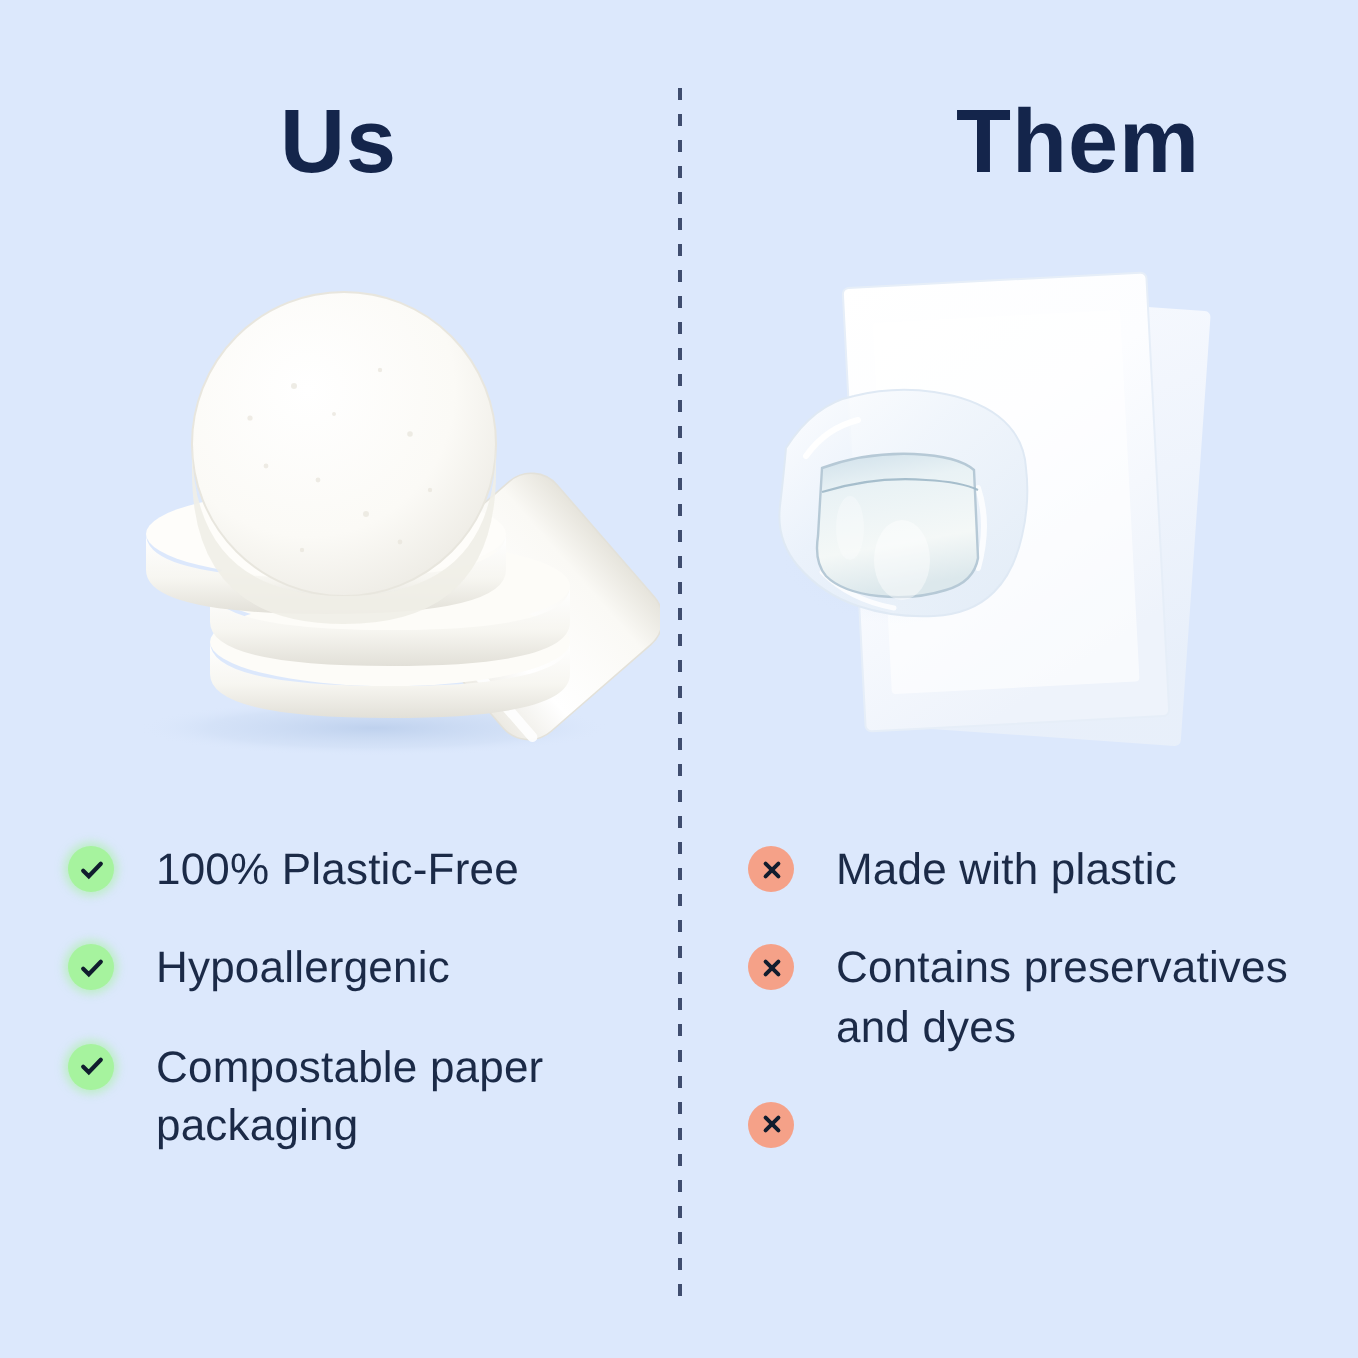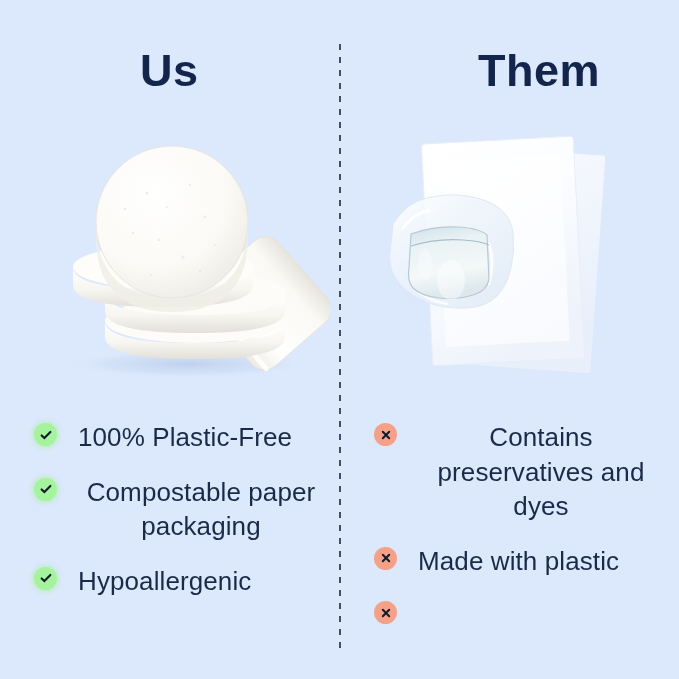--- a/index.html
+++ b/index.html
@@ -88,25 +88,24 @@
   }
   .badge.check { background: #a6f39e; box-shadow: 0 0 4px 2px rgba(166,243,158,0.55); }
   .badge.cross { background: #f5a188; }
 
   .badge svg { display: block; }
   .badge path, .badge line { stroke: #111d2e; stroke-linecap: round; fill: none; }
   .badge.check path { stroke-width: 2.1; }
   .badge.cross line { stroke-width: 2.0; }
 
   .bullet-text {
-    font-size: 26px;
+    font-size: 22px;
     line-height: 1.33;
     color: #1b2a47;
     letter-spacing: 0.1px;
-    text-align: center;
   }
 </style>
 </head>
 <body>
 
 <div id="infographic">
 
   <div class="divider"></div>
 
   <div class="col-heading" id="heading-us">Us</div>
@@ -253,53 +252,53 @@
       </span>
       <span class="bullet-text">100% Plastic-Free</span>
     </div>
 
     <div class="bullet-row">
       <span class="badge check">
         <svg width="14" height="14" viewBox="0 0 14 14">
           <path d="M2.6 7.4 L5.4 10.1 L11.4 3.9"></path>
         </svg>
       </span>
+      <span class="bullet-text">Hypoallergenic</span>
+    </div>
+
+    <div class="bullet-row">
+      <span class="badge check">
+        <svg width="14" height="14" viewBox="0 0 14 14">
+          <path d="M2.6 7.4 L5.4 10.1 L11.4 3.9"></path>
+        </svg>
+      </span>
       <span class="bullet-text">Compostable paper packaging</span>
-    </div>
-
-    <div class="bullet-row">
-      <span class="badge check">
-        <svg width="14" height="14" viewBox="0 0 14 14">
-          <path d="M2.6 7.4 L5.4 10.1 L11.4 3.9"></path>
-        </svg>
-      </span>
-      <span class="bullet-text">Hypoallergenic</span>
     </div>
   </div>
 
   <div class="bullet-list" id="list-them">
 
     <div class="bullet-row">
       <span class="badge cross">
         <svg width="14" height="14" viewBox="0 0 14 14">
           <line x1="3.8" y1="3.8" x2="10.2" y2="10.2"></line>
           <line x1="10.2" y1="3.8" x2="3.8" y2="10.2"></line>
         </svg>
       </span>
-      <span class="bullet-text">Contains preservatives and dyes</span>
+      <span class="bullet-text">Made with plastic</span>
     </div>
 
     <div class="bullet-row">
       <span class="badge cross">
         <svg width="14" height="14" viewBox="0 0 14 14">
           <line x1="3.8" y1="3.8" x2="10.2" y2="10.2"></line>
           <line x1="10.2" y1="3.8" x2="3.8" y2="10.2"></line>
         </svg>
       </span>
-      <span class="bullet-text">Made with plastic</span>
+      <span class="bullet-text">Contains preservatives and dyes</span>
     </div>
 
     <div class="bullet-row">
       <span class="badge cross">
         <svg width="14" height="14" viewBox="0 0 14 14">
           <line x1="3.8" y1="3.8" x2="10.2" y2="10.2"></line>
           <line x1="10.2" y1="3.8" x2="3.8" y2="10.2"></line>
         </svg>
       </span>
     </div>

